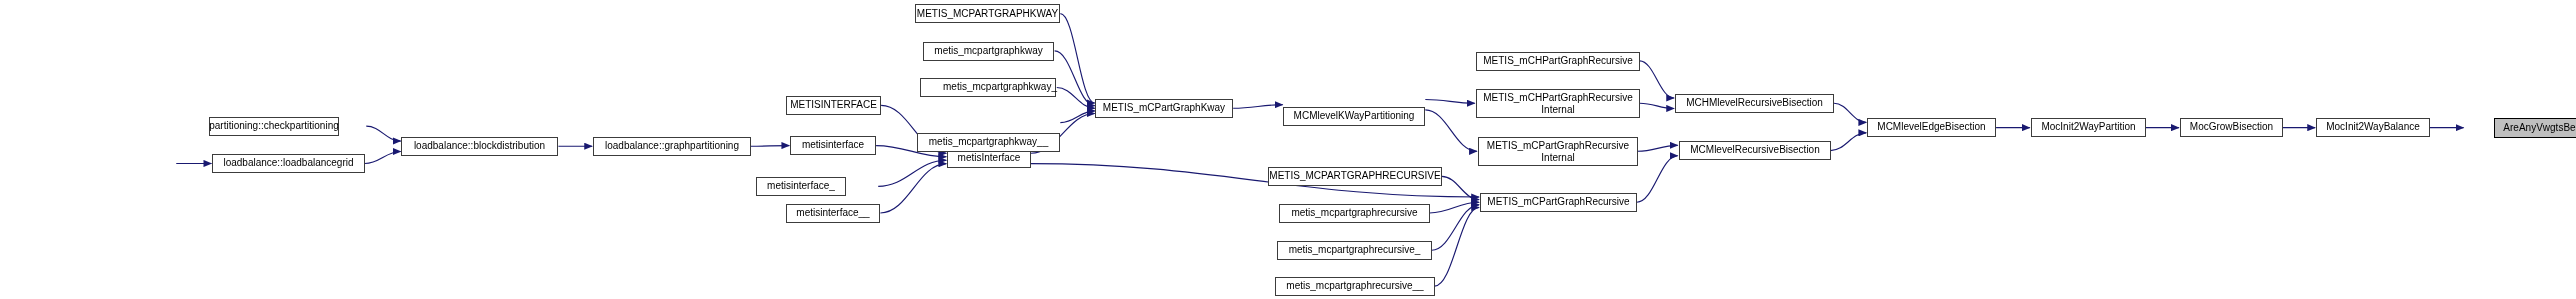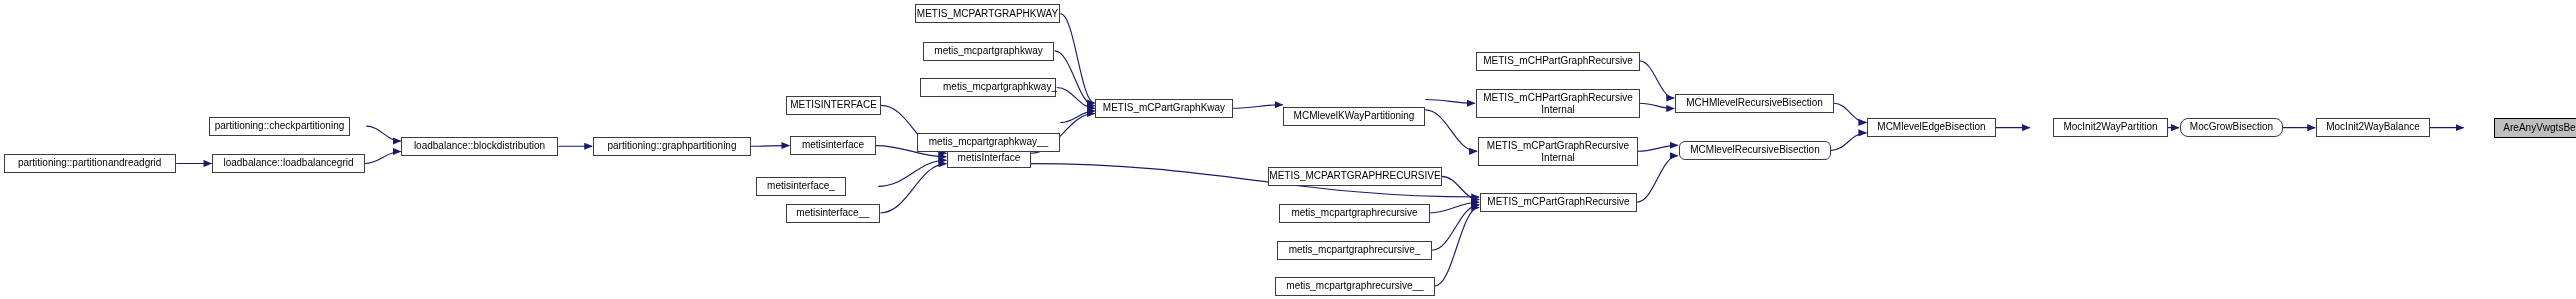--- a/index.html
+++ b/index.html
@@ -27,46 +27,45 @@
   .node.highlighted{
     background:#bfbfbf;
     border:1.4px solid #000000;
     cursor:default;
   }
 </style>
 </head>
 <body>
 
 <div id="canvas">
-    <div class="node" style="left: 3.6px; top: 154px; width: 172px; height: 18.7px;">partitioning::partitionandreadgrid</div>
-    <div class="node" style="left: 209px; top: 117px; width: 141px; height: 18.7px;">partitioning::checkpartitioning</div>
+    <div class="node" style="left: 209px; top: 117px; width: 130px; height: 18.7px;">partitioning::checkpartitioning</div>
     <div class="node" style="left: 212px; top: 154px; width: 153px; height: 18.7px;">loadbalance::loadbalancegrid</div>
     <div class="node" style="left: 401px; top: 137px; width: 157px; height: 18.7px;">loadbalance::blockdistribution</div>
-    <div class="node" style="left: 593px; top: 137px; width: 158px; height: 18.7px;">partitioning::graphpartitioning</div>
+    <div class="node" style="left: 593px; top: 137px; width: 158px; height: 18.7px;">loadbalance::graphpartitioning</div>
     <div class="node" style="left: 786px; top: 96px; width: 95px; height: 18.7px;">METISINTERFACE</div>
     <div class="node" style="left: 790px; top: 136px; width: 86px; height: 18.7px;">metisinterface</div>
     <div class="node" style="left: 756px; top: 177px; width: 90px; height: 18.7px;">metisinterface_</div>
     <div class="node" style="left: 786px; top: 204px; width: 94px; height: 18.7px;">metisinterface__</div>
     <div class="node" style="left: 947px; top: 149px; width: 84px; height: 18.7px;">metisInterface</div>
     <div class="node" style="left: 915px; top: 4.3px; width: 145px; height: 18.7px;">METIS_MCPARTGRAPHKWAY</div>
     <div class="node" style="left: 923px; top: 42px; width: 131px; height: 18.7px;">metis_mcpartgraphkway</div>
     <div class="node" style="left: 920px; top: 78px; width: 136px; height: 18.7px; padding-left: 24px;">metis_mcpartgraphkway_</div>
     <div class="node" style="left: 917px; top: 113px; width: 143px; height: 18.7px; margin-top: 20px;">metis_mcpartgraphkway__</div>
     <div class="node" style="left: 1095px; top: 99px; width: 138px; height: 18.7px;">METIS_mCPartGraphKway</div>
     <div class="node" style="left: 1283px; top: 95px; width: 142px; height: 18.7px; margin-top: 12px;">MCMlevelKWayPartitioning</div>
     <div class="node" style="left: 1476px; top: 52px; width: 164px; height: 18.7px;">METIS_mCHPartGraphRecursive</div>
     <div class="node" style="left: 1476px; top: 89px; width: 164px; height: 29px;">METIS_mCHPartGraphRecursive
 Internal</div>
     <div class="node" style="left: 1478px; top: 137px; width: 160px; height: 29px;">METIS_mCPartGraphRecursive
 Internal</div>
     <div class="node" style="left: 1675px; top: 94px; width: 159px; height: 18.7px;">MCHMlevelRecursiveBisection</div>
-    <div class="node" style="left: 1679px; top: 141px; width: 152px; height: 18.7px; border-radius: 6px;">MCMlevelRecursiveBisection</div>
+    <div class="node" style="left: 1679px; top: 141px; width: 152px; height: 18.7px;">MCMlevelRecursiveBisection</div>
     <div class="node" style="left: 1867px; top: 118px; width: 129px; height: 18.7px;">MCMlevelEdgeBisection</div>
-    <div class="node" style="left: 2031px; top: 118px; width: 115px; height: 18.7px; margin-left: 22px;">MocInit2WayPartition</div>
-    <div class="node" style="left: 2180px; top: 118px; width: 103px; height: 18.7px; border-radius: 8px;">MocGrowBisection</div>
+    <div class="node" style="left: 2031px; top: 118px; width: 115px; height: 18.7px;">MocInit2WayPartition</div>
+    <div class="node" style="left: 2180px; top: 118px; width: 103px; height: 18.7px;">MocGrowBisection</div>
     <div class="node" style="left: 2316px; top: 118px; width: 114px; height: 18.7px;">MocInit2WayBalance</div>
     <div class="node highlighted" style="left: 2465px; top: 118px; width: 106px; height: 20px; margin-left: 29px;">AreAnyVwgtsBelow</div>
     <div class="node" style="left: 1268px; top: 167px; width: 174px; height: 18.7px;">METIS_MCPARTGRAPHRECURSIVE</div>
     <div class="node" style="left: 1279px; top: 204px; width: 151px; height: 18.7px;">metis_mcpartgraphrecursive</div>
     <div class="node" style="left: 1277px; top: 241px; width: 155px; height: 18.7px;">metis_mcpartgraphrecursive_</div>
     <div class="node" style="left: 1275px; top: 277px; width: 160px; height: 18.7px;">metis_mcpartgraphrecursive__</div>
     <div class="node" style="left: 1480px; top: 193px; width: 157px; height: 18.7px;">METIS_mCPartGraphRecursive</div>
     <svg id="edges" width="2576" height="299" viewBox="0 0 3591 417">
       <defs>
         <marker id="arrow" markerWidth="13" markerHeight="10" refX="11" refY="5" orient="auto" markerUnits="userSpaceOnUse">

